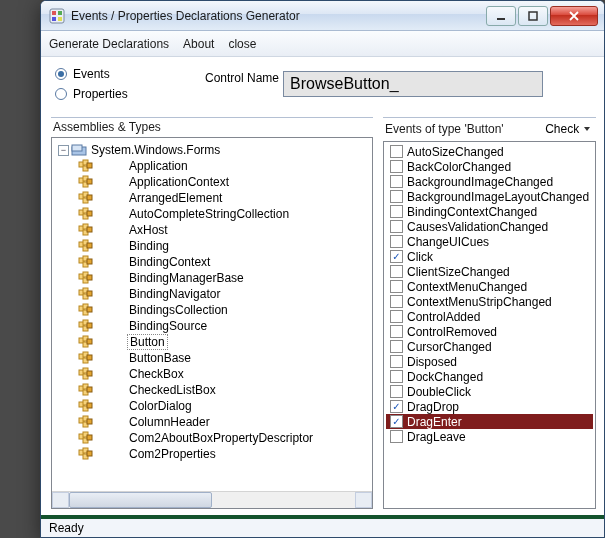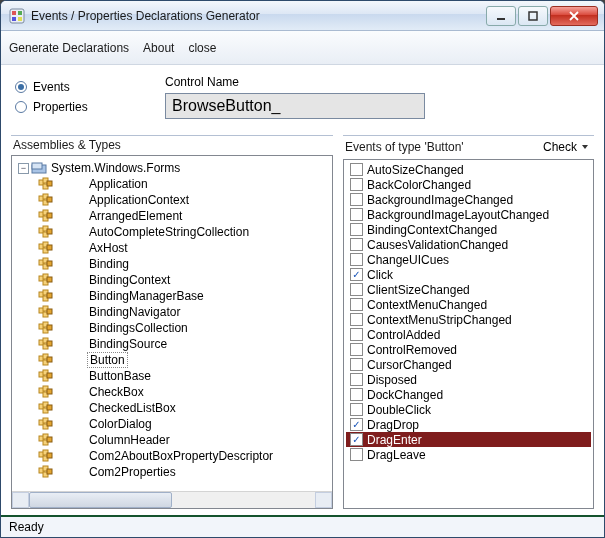--- a/index.html
+++ b/index.html
@@ -16,20 +16,21 @@
   .window {
     width: 605px;
     height: 538px;
     background: #fff;
     border: 1px solid #2e4a6b;
     border-radius: 6px 6px 0 0;
     box-shadow: 0 4px 20px rgba(0,0,0,.5);
     display: flex;
     flex-direction: column;
     overflow: hidden;
+    margin-left: 40px;
   }
   .titlebar {
     height: 30px;
     background: linear-gradient(#f3f7fb, #dde7f5 45%, #c9d9ee 46%, #e2ecf7);
     display: flex;
     align-items: center;
     padding: 0 2px 0 8px;
     border-bottom: 1px solid #a9bad1;
   }
   .titlebar .app-icon {
@@ -51,21 +52,21 @@
     display: flex; justify-content: center; align-items: center;
     font-size: 10px; color: #333;
   }
   .win-btn.close {
     width: 48px;
     background: linear-gradient(#f5a19a,#d9493b 45%,#c22f1f 46%,#e36b5d);
     border-color: #9a2e21;
     color: #fff;
   }
   .menubar {
-    height: 34px;
+    height: 26px;
     background: linear-gradient(#fafcfe,#e9eef5);
     border-bottom: 1px solid #cfd7e2;
     display: flex; align-items: center;
     padding: 0 8px;
     gap: 14px;
     color: #1a1a1a;
   }
   .menubar span { cursor: default; }
   .top-form {
     padding: 10px 14px 8px 14px;
@@ -77,21 +78,21 @@
   .radio-col { display: flex; flex-direction: column; gap: 6px; }
   .radio-item { display: flex; align-items: center; gap: 6px; }
   .radio-dot {
     width: 12px; height: 12px; border: 1px solid #5a7aa3; border-radius: 50%;
     display: inline-flex; justify-content: center; align-items: center;
     background: #fff;
   }
   .radio-dot.checked::after {
     content: ""; width: 6px; height: 6px; background: #3b6ea5; border-radius: 50%;
   }
-  .ctrl-col { display: flex; flex-direction: column; gap: 4px; }
+  .ctrl-col { display: flex; gap: 4px; }
   .ctrl-label { font-size: 12px; }
   .ctrl-input {
     border: 1px solid #7a8aa0; padding: 3px 6px; font-size: 16px;
     font-family: inherit; width: 260px; background: #e5e5e5;
   }
   .panels {
     flex: 1;
     padding: 8px 10px 6px 10px;
     display: flex;
     gap: 10px;
@@ -172,21 +173,21 @@
     display: inline-flex; justify-content: center; align-items: center;
     flex-shrink: 0;
   }
   .chk.checked::after {
     content: "✓"; font-size: 10px; color: #1a55b8; line-height: 1;
   }
   .check-row.selected .chk { background: #fff; }
 
   .statusbar {
     height: 22px;
-    border-top: 2px solid #14532d;
+    border-top: 4px solid #14532d;
     background: #f2f5fa;
     display: flex; align-items: center;
     padding: 0 8px;
     font-size: 12px;
   }
   .hscroll-spacer { height: 17px; background: #f0f0f0; border-top: 1px solid #d4d4d4; display:flex; }
   .hscroll-spacer .track { flex:1; background:#f0f0f0; position:relative; }
   .hscroll-spacer .btn { width:17px; border:1px solid #c4cee0; background:#e8edf4; }
 </style>
 </head>

